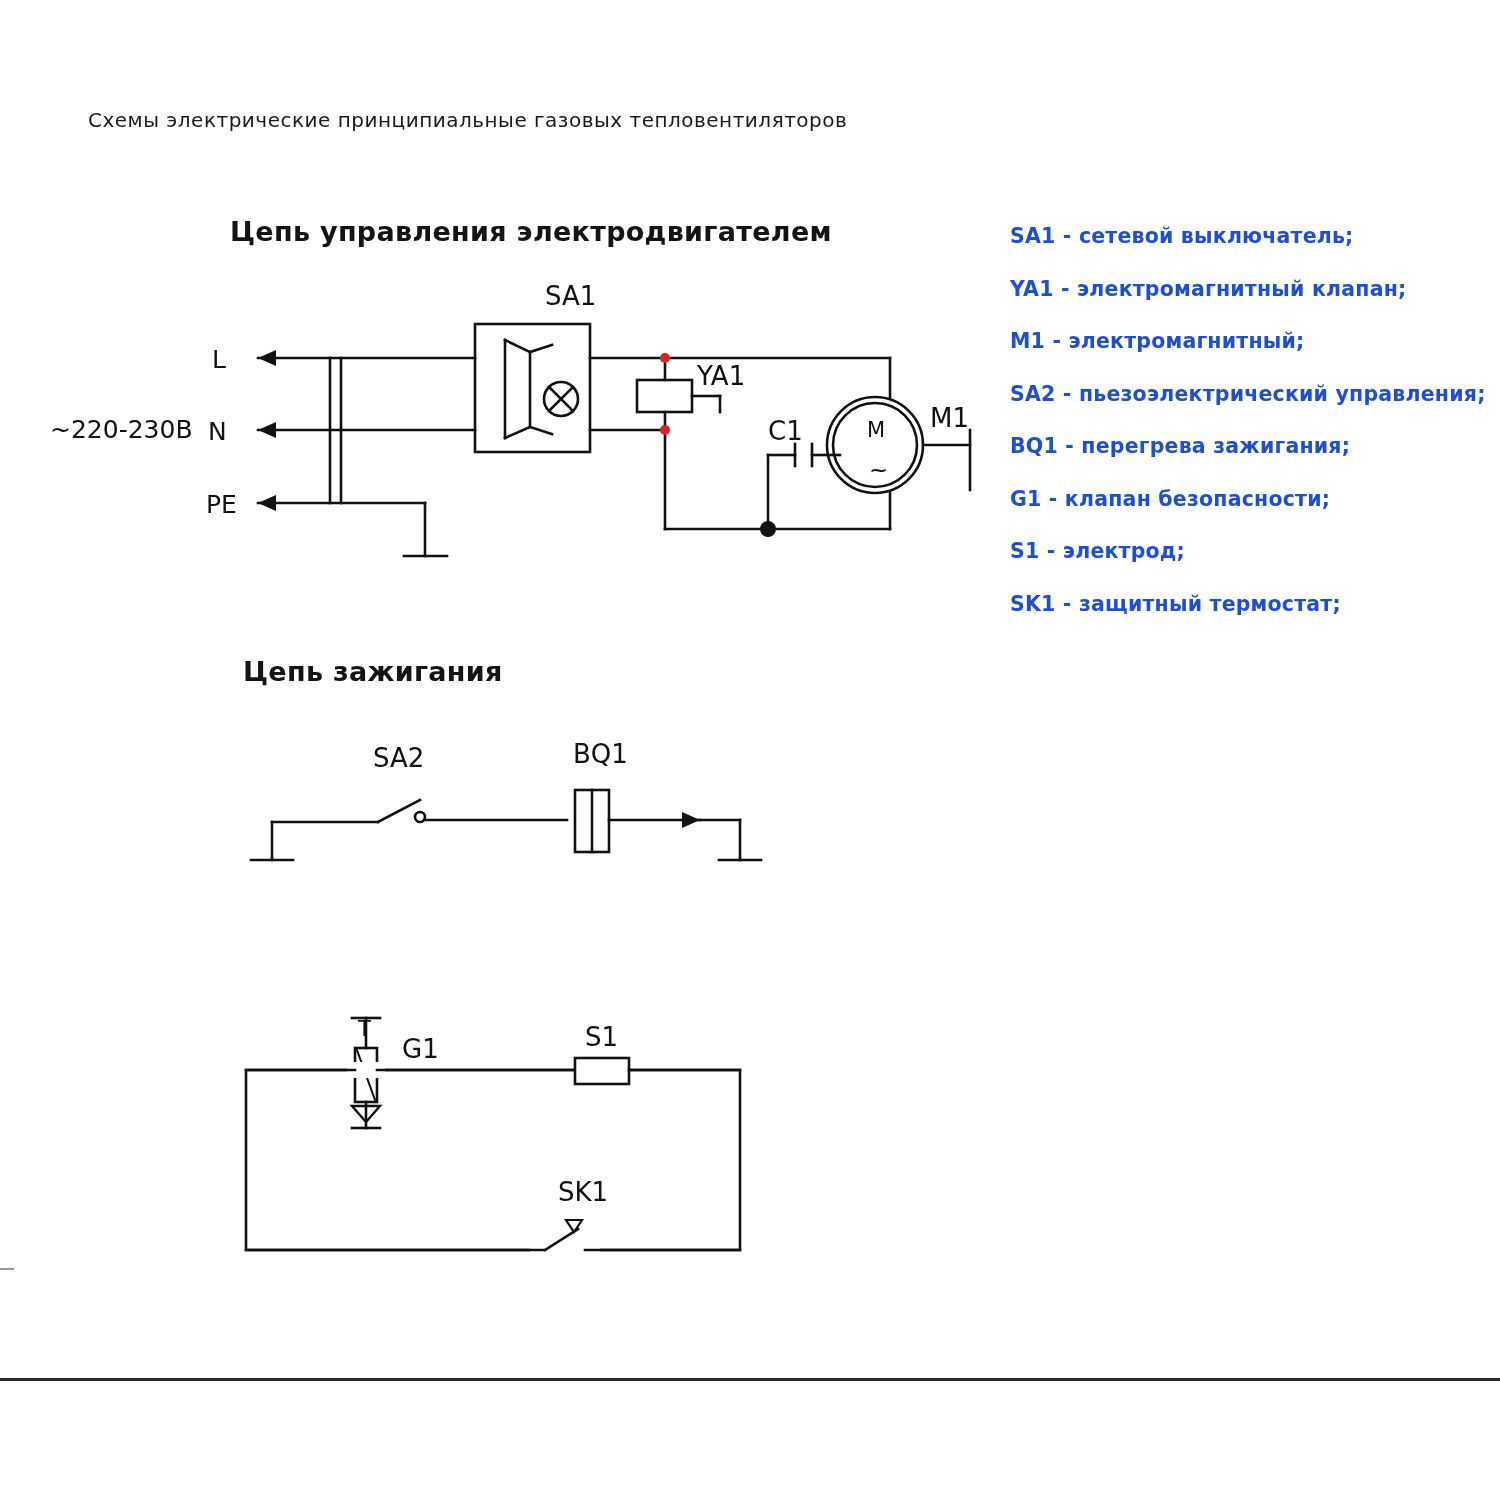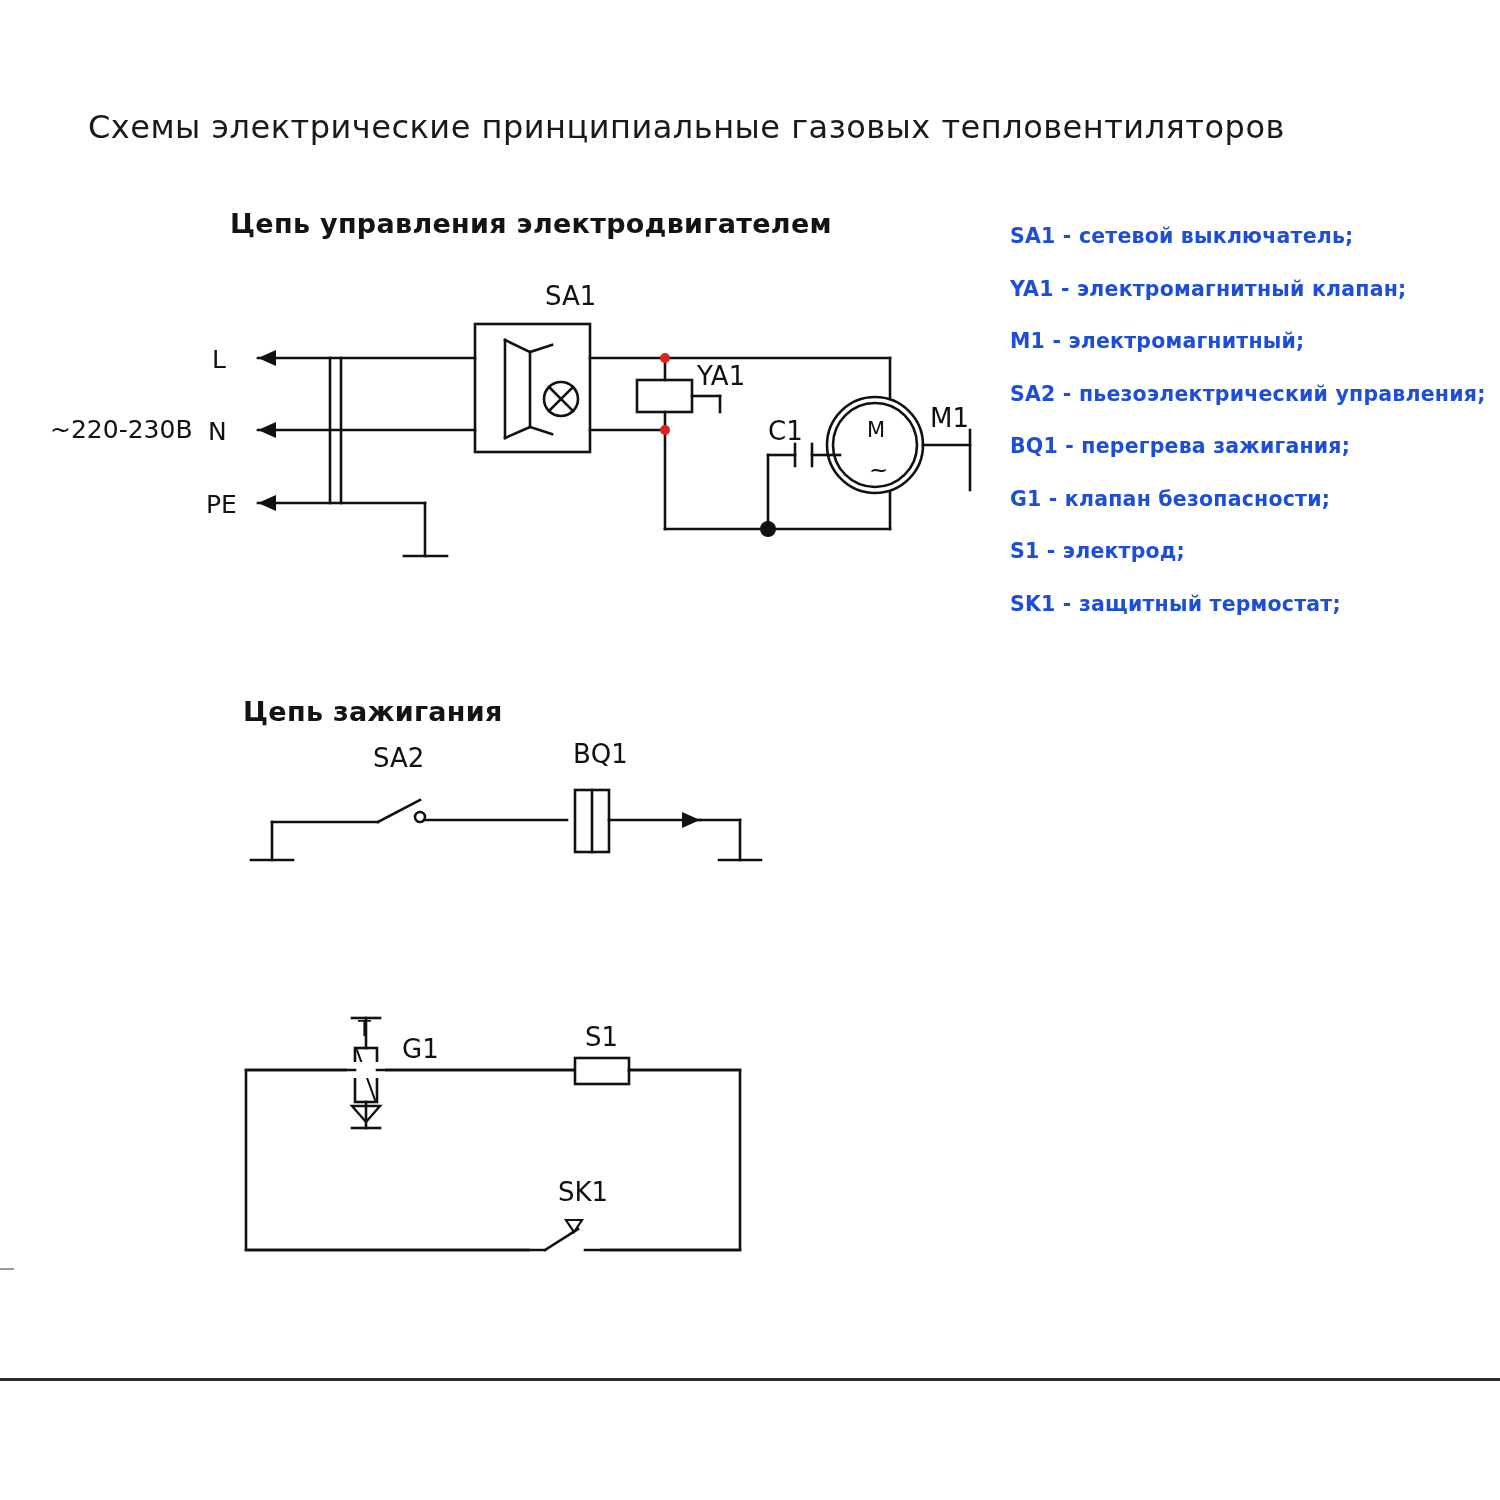--- a/index.html
+++ b/index.html
@@ -16,37 +16,37 @@
   }
   .page {
     position: absolute;
     inset: 0;
   }
   .doc-title {
     position: absolute;
     left: 88px;
     top: 108px;
     font-family: "DejaVu Sans", sans-serif;
-    font-size: 32px;
+    font-size: 20px;
     letter-spacing: 0.5px;
     color: #1a1a1a;
     white-space: nowrap;
     text-align: center;
   }
   .section-title {
     position: absolute;
     font-family: "DejaVu Sans", sans-serif;
     font-size: 27px;
     font-weight: 600;
     color: #141414;
     white-space: nowrap;
     letter-spacing: 0.3px;
   }
-  #title-motor { left: 230px; top: 208px; }
-  #title-ignition { left: 243px; top: 696px; }
+  #title-motor { left: 230px; top: 216px; }
+  #title-ignition { left: 243px; top: 656px; }
   #title-protect { left: 243px; top: 948px; }
 
   .legend {
     position: absolute;
     left: 1010px;
     top: 224px;
     width: 470px;
   }
   .legend-item {
     font-family: "DejaVu Sans", sans-serif;

